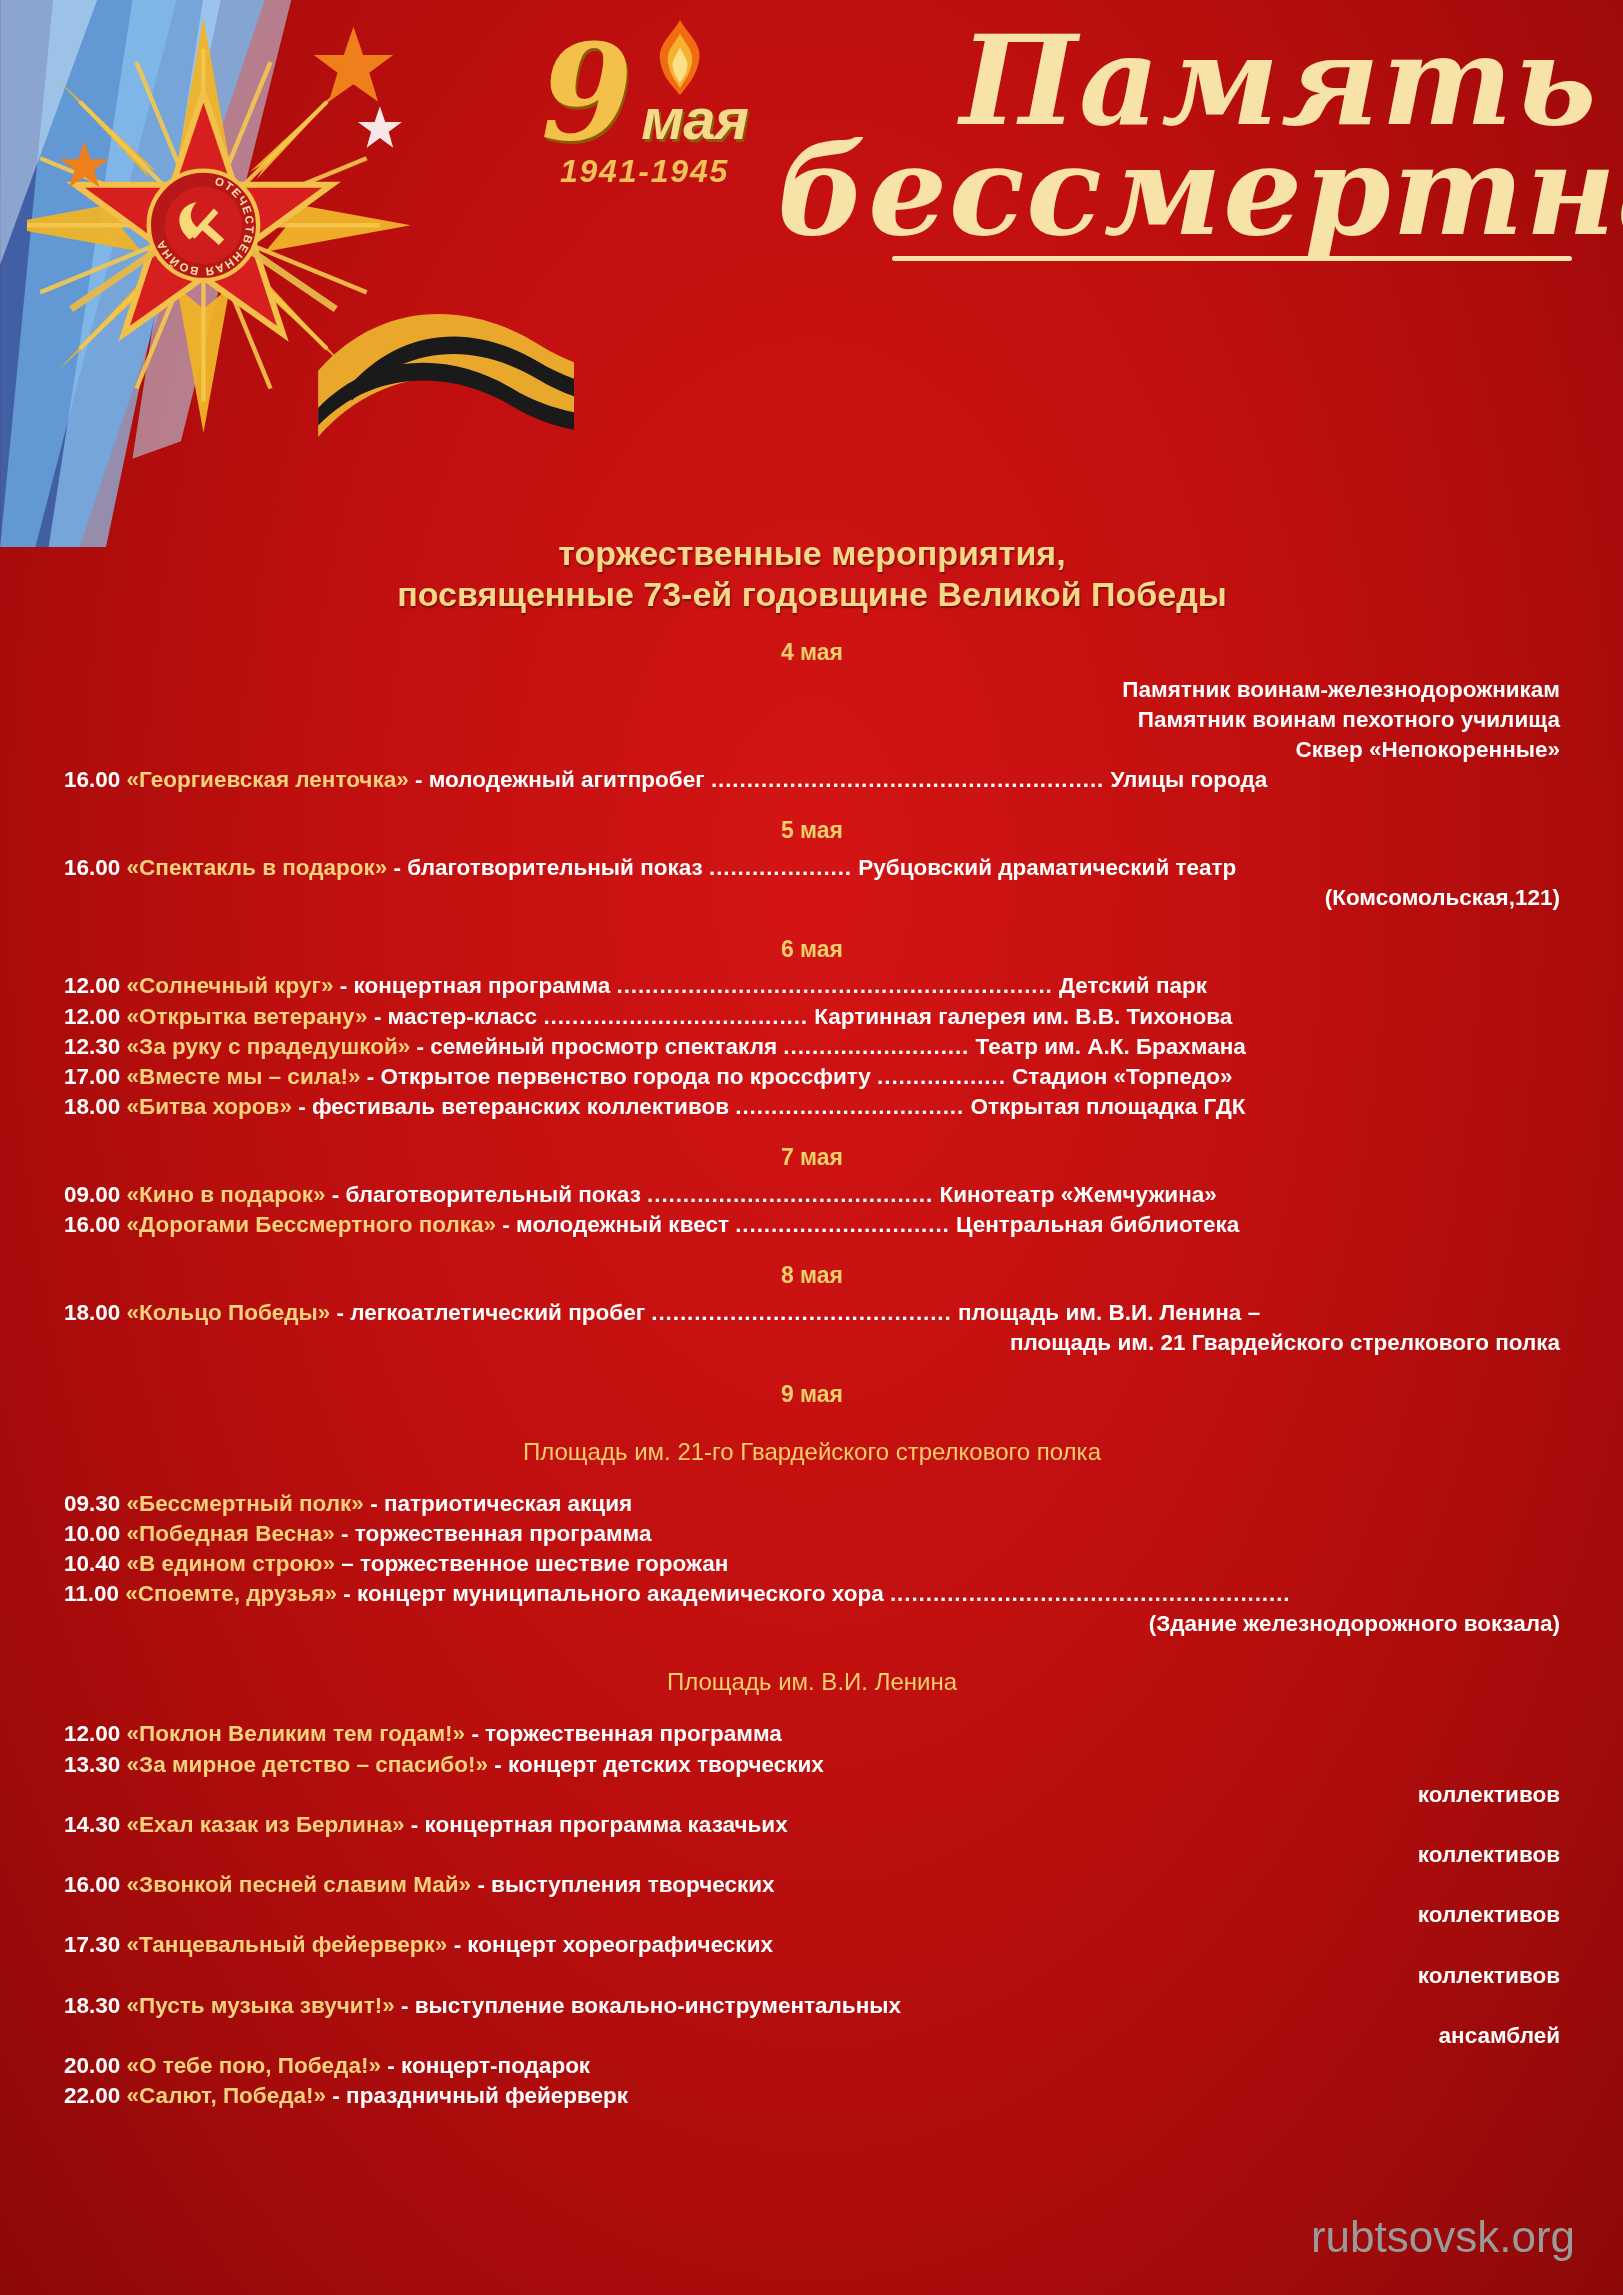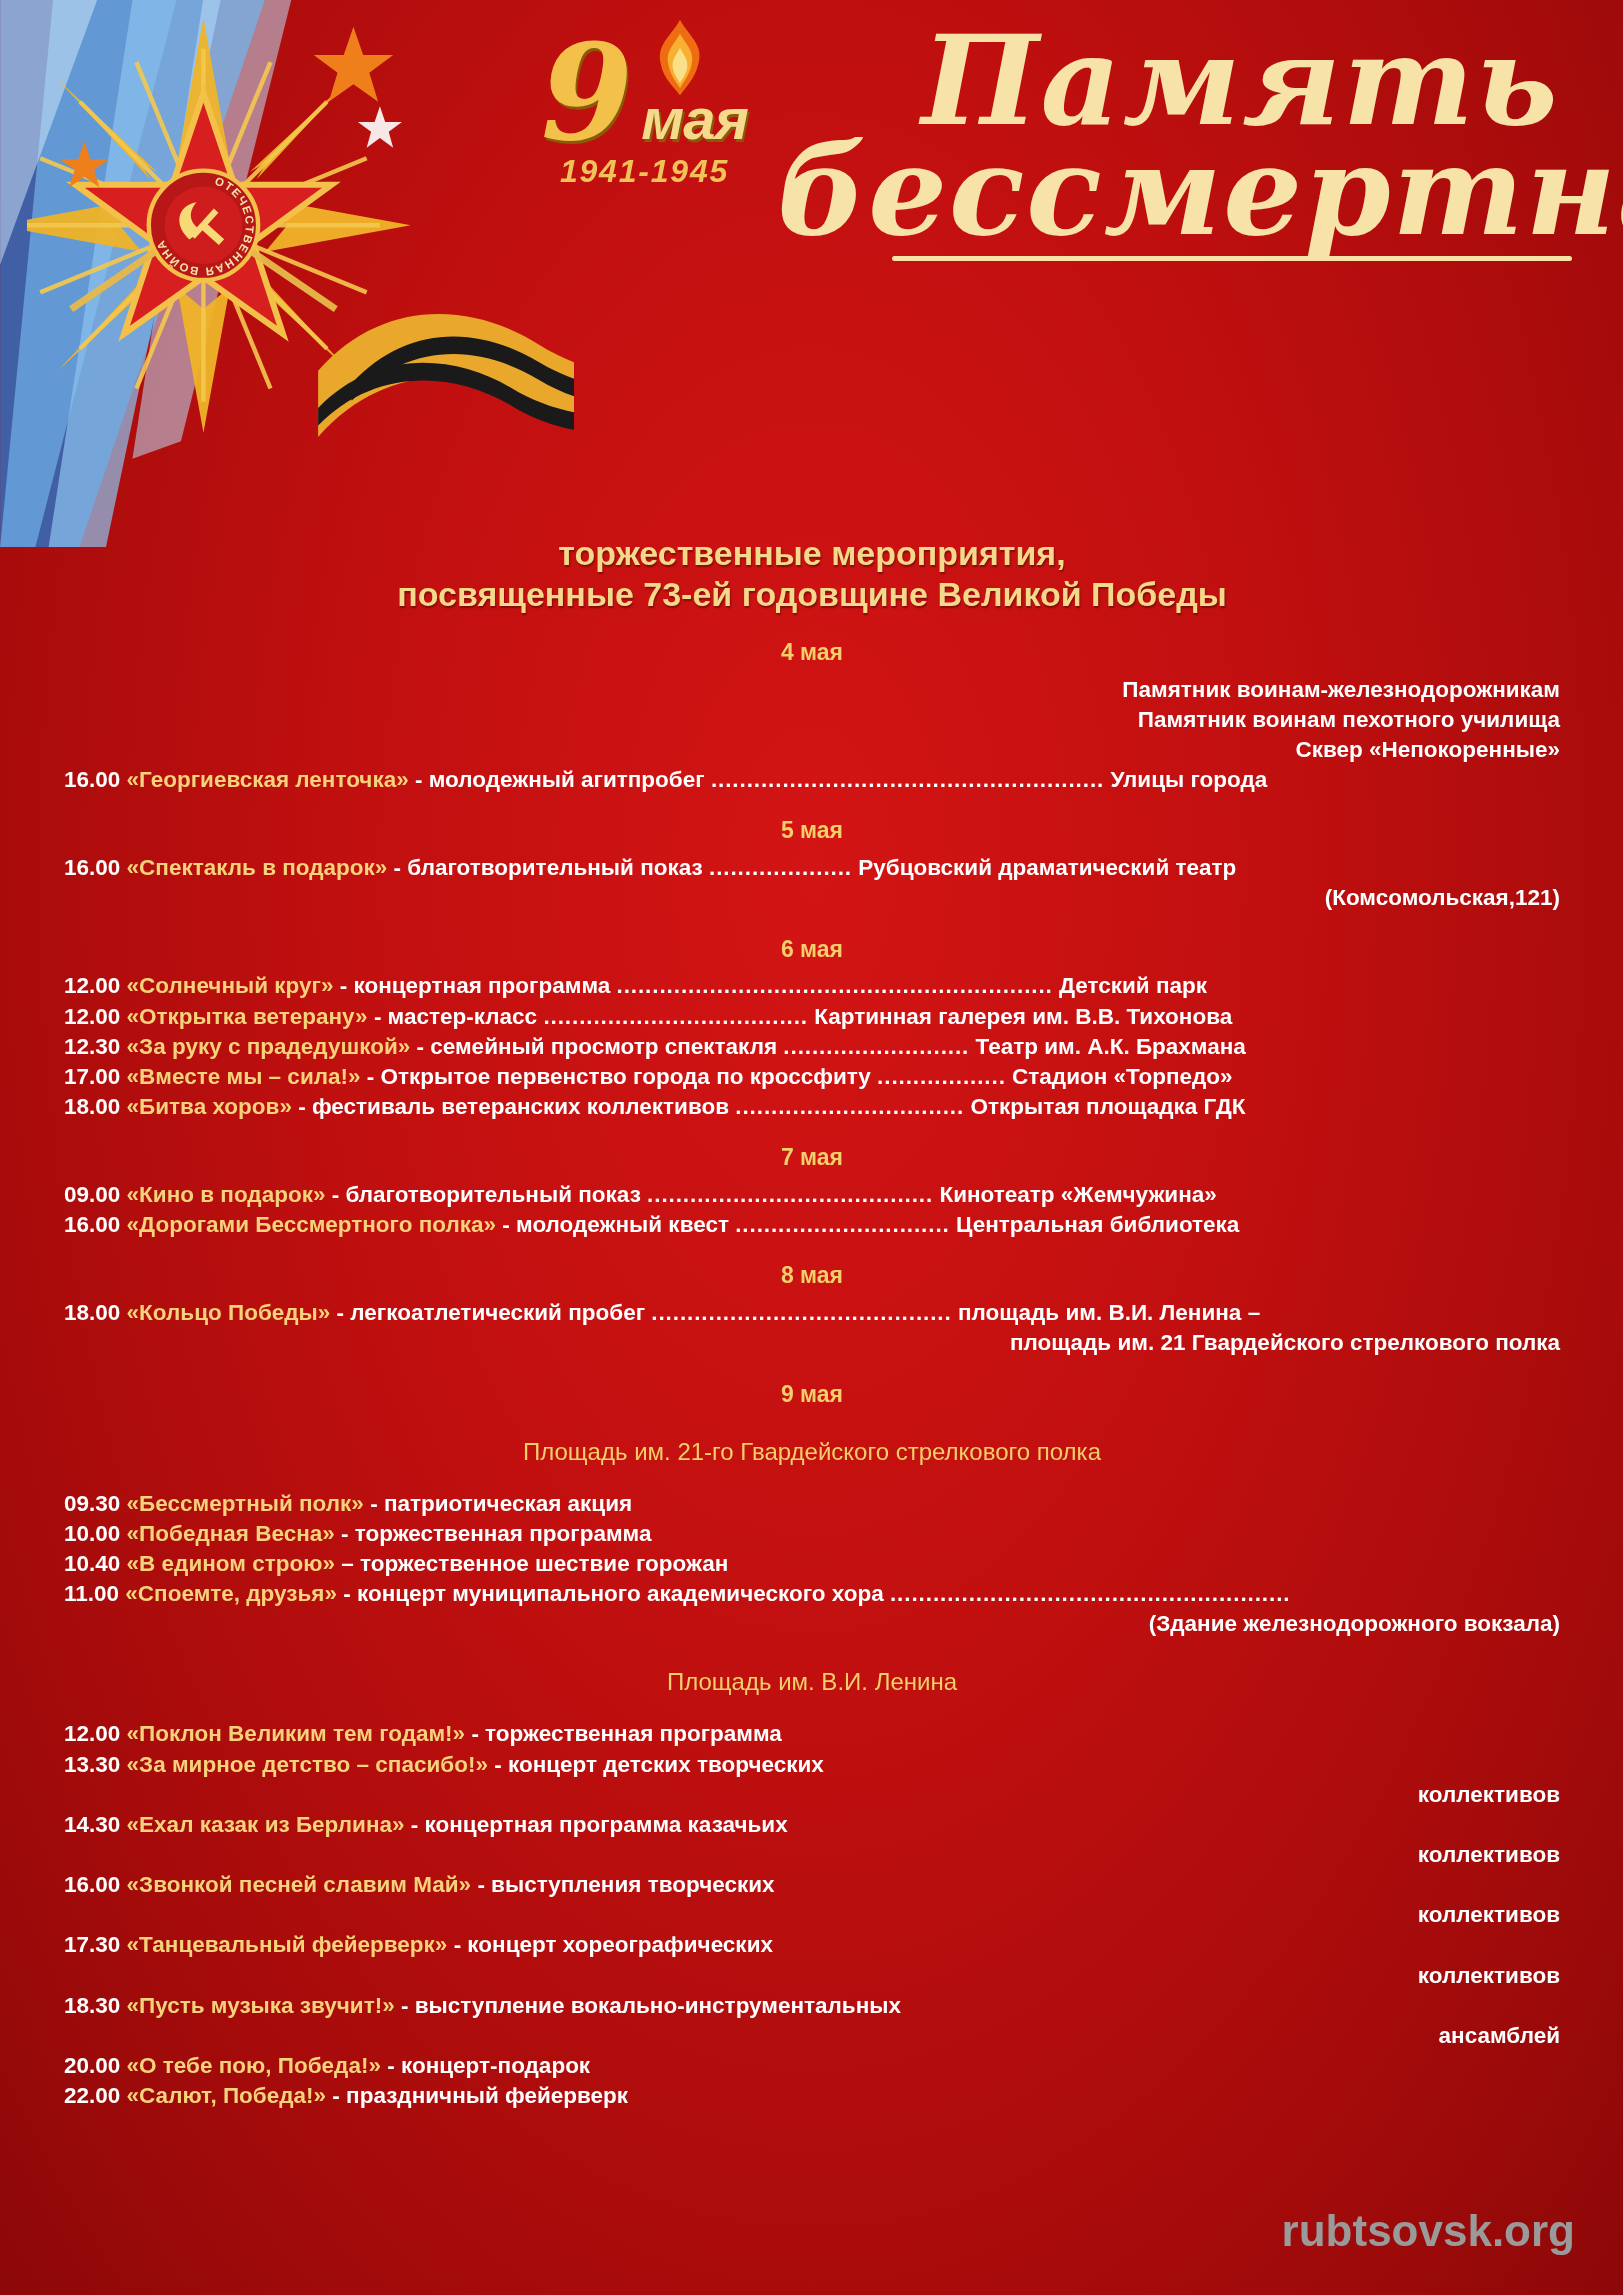--- a/index.html
+++ b/index.html
@@ -79,21 +79,21 @@
     left: 649px;
     top: 17.7px;
     width: 62px;
     height: 79px;
   }
   .memory {
     position: absolute;
     left: 777px;
     top: 17.7px;
     width: 821px;
-    text-align: center;
+    text-align: right;
   }
   .memory .line1,
   .memory .line2 {
     font-family: "DejaVu Serif", serif;
     font-style: italic;
     font-weight: bold;
     color: #f7e2a8;
     letter-spacing: 1.8px;
     line-height: 1.02;
   }
@@ -159,23 +159,23 @@
   .venue {
     text-align: center;
     color: #f3cf6a;
     font-weight: normal;
     font-size: 24px;
     margin: 30px 0 23px 0;
   }
   .site {
     position: absolute;
     right: 49px;
-    bottom: 39px;
+    bottom: 33px;
     color: #9a9a9a;
-    font-weight: bold;
+    font-weight: normal;
     font-size: 44px;
     letter-spacing: 0px;
   }
 </style>
 </head>
 <body>
 
 <div class="poster">
 
   <div class="rays">

